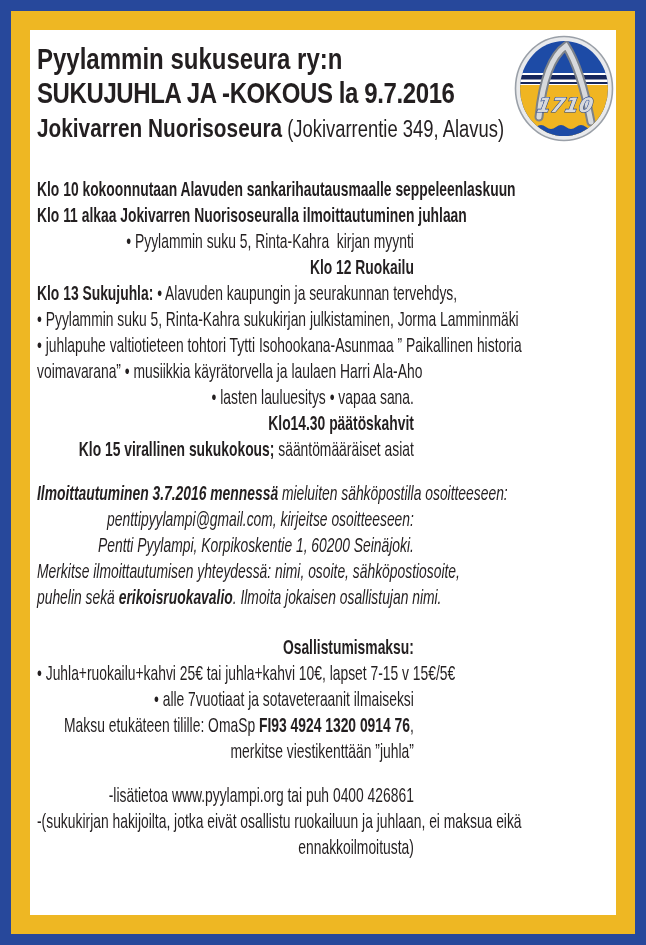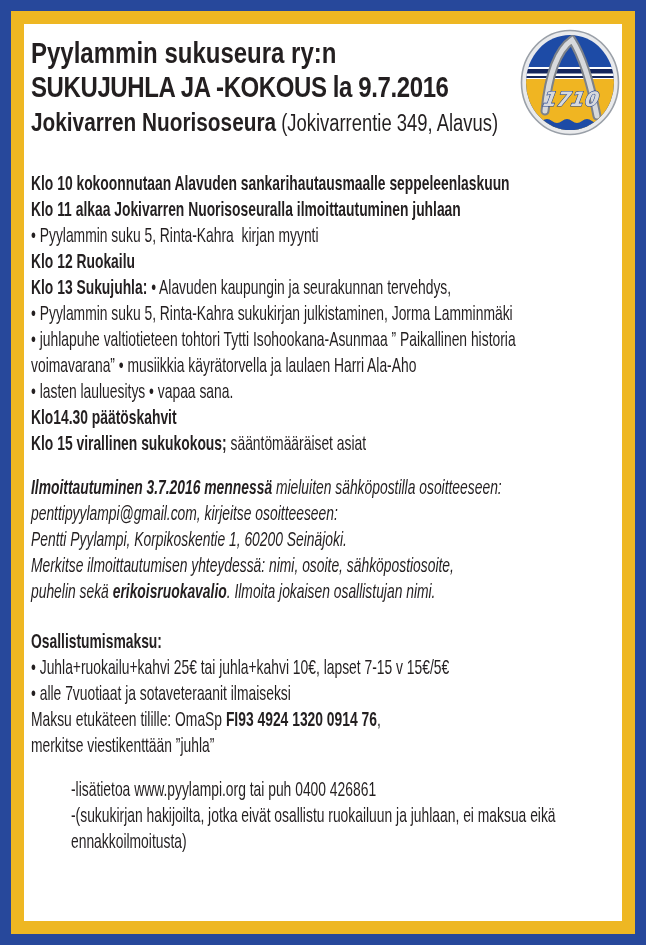--- a/index.html
+++ b/index.html
@@ -8,38 +8,38 @@
     --text:#231f20;
     --logo_blue:#1d4ba6;
     --logo_yellow:#f0b522;
   }
   html,body{margin:0;padding:0;background:#ffffff;}
   .poster{
     width:646px;height:945px;box-sizing:border-box;
     background:var(--border_blue);padding:11px;
     font-family:"Liberation Sans",sans-serif;color:var(--text);
   }
-  .frame{height:100%;box-sizing:border-box;background:var(--border_yellow);padding:13px;}
+  .frame{height:100%;box-sizing:border-box;background:var(--border_yellow);padding:19px;}
   .content{
     height:100%;box-sizing:border-box;background:#ffffff;
     position:relative;padding:12px 8px 0 7px;overflow:hidden;
   }
   .b{font-weight:bold;}
   .line{white-space:pre;transform:scaleX(0.66);transform-origin:0 50%;}
   .header{margin-bottom:28px;}
   .hline{white-space:pre;transform:scaleX(0.8);transform-origin:0 50%;}
   .t1{font-size:30px;font-weight:bold;line-height:34px;}
   .t2{font-size:30px;font-weight:bold;line-height:34px;letter-spacing:-0.5px;}
   .t3{font-size:26px;font-weight:bold;line-height:37px;}
   .t3 .t3n{font-size:23px;font-weight:normal;}
-  .section{font-size:21px;line-height:26px;}
+  .section{font-size:21px;line-height:26px;text-align:right;}
   .schedule{margin-bottom:18px;}
   .registration{margin-bottom:24px;font-style:italic;}
   .fees{margin-bottom:18px;}
-  .notes{margin-bottom:14px;margin-left:40px;}
+  .notes{margin-bottom:14px;}
   .closing{line-height:27px;}
   .centerline{display:flex;justify-content:center;white-space:pre;
     transform:scaleX(0.7);transform-origin:50% 50%;}
   .logo{position:absolute;top:5px;right:2px;width:100px;height:107px;}
 </style>
 </head>
 <body>
 
 <div class="poster">
   <div class="frame">

